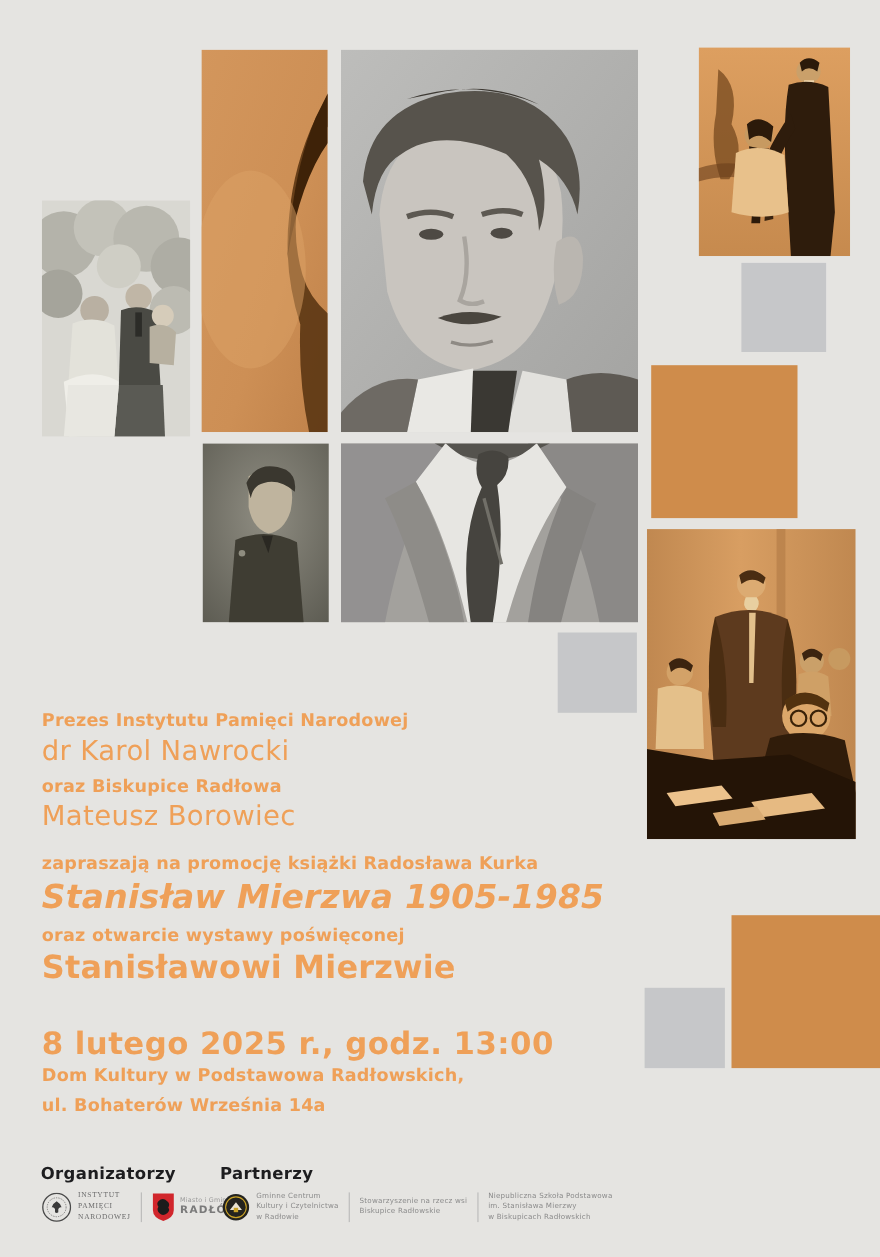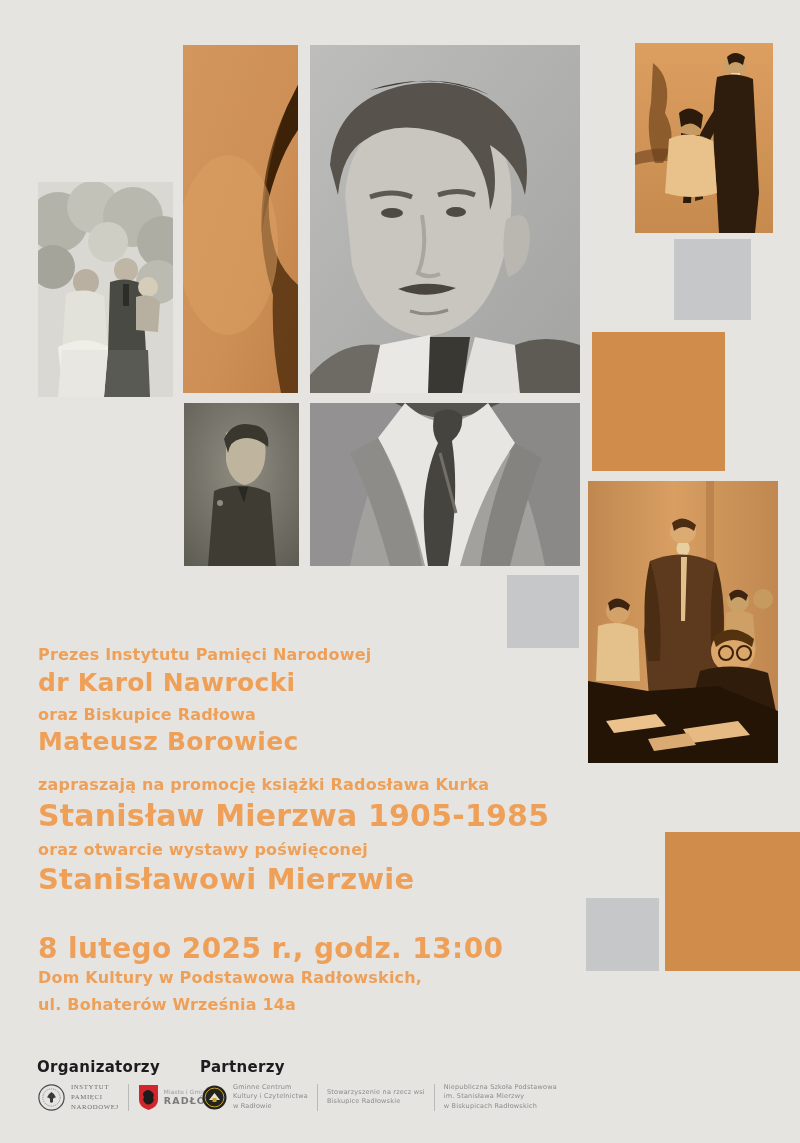--- a/index.html
+++ b/index.html
@@ -10,22 +10,22 @@
   }
   .photo{position:absolute;overflow:hidden;}
   .photo svg{display:block;width:100%;height:100%;}
   .sq{position:absolute;}
   .sq.orange{background:#cf8c4b;}
   .sq.gray{background:#c6c7c9;}
 
   
   .otext{position:absolute;left:38px;color:#efa058;white-space:nowrap;}
   .t-reg{font-size:16px;font-weight:600;letter-spacing:.2px;}
-  .t-bold{font-size:25px;font-weight:bold;letter-spacing:.3px;}
-  .t-title{font-size:30px;font-weight:bold;letter-spacing:.2px;}
+  .t-bold{font-size:25px;font-weight:normal;letter-spacing:.3px;}
+  .t-title{font-size:30px;font-weight:bold;font-style:italic;letter-spacing:.2px;}
   .t-big{font-size:29px;font-weight:bold;letter-spacing:.2px;}
   .t-date{font-size:28px;font-weight:bold;letter-spacing:.4px;}
 
   
   .f-head{position:absolute;color:#1d1d1f;font-size:15px;font-weight:bold;letter-spacing:.3px;}
   .lrow{position:absolute;display:flex;align-items:center;}
   .logo-text{color:#8b8b8b;font-size:6.5px;line-height:1.45;letter-spacing:.2px;}
   .vdiv{width:1px;height:27px;background:#b9b9b9;margin:0 9px;}
   .ipn-text{font-family:"Liberation Serif", serif;color:#6e6e6e;font-size:6.8px;line-height:1.5;letter-spacing:.6px;}
   .radlow-text .small{color:#9a9a9a;font-size:5.8px;letter-spacing:.2px;}

